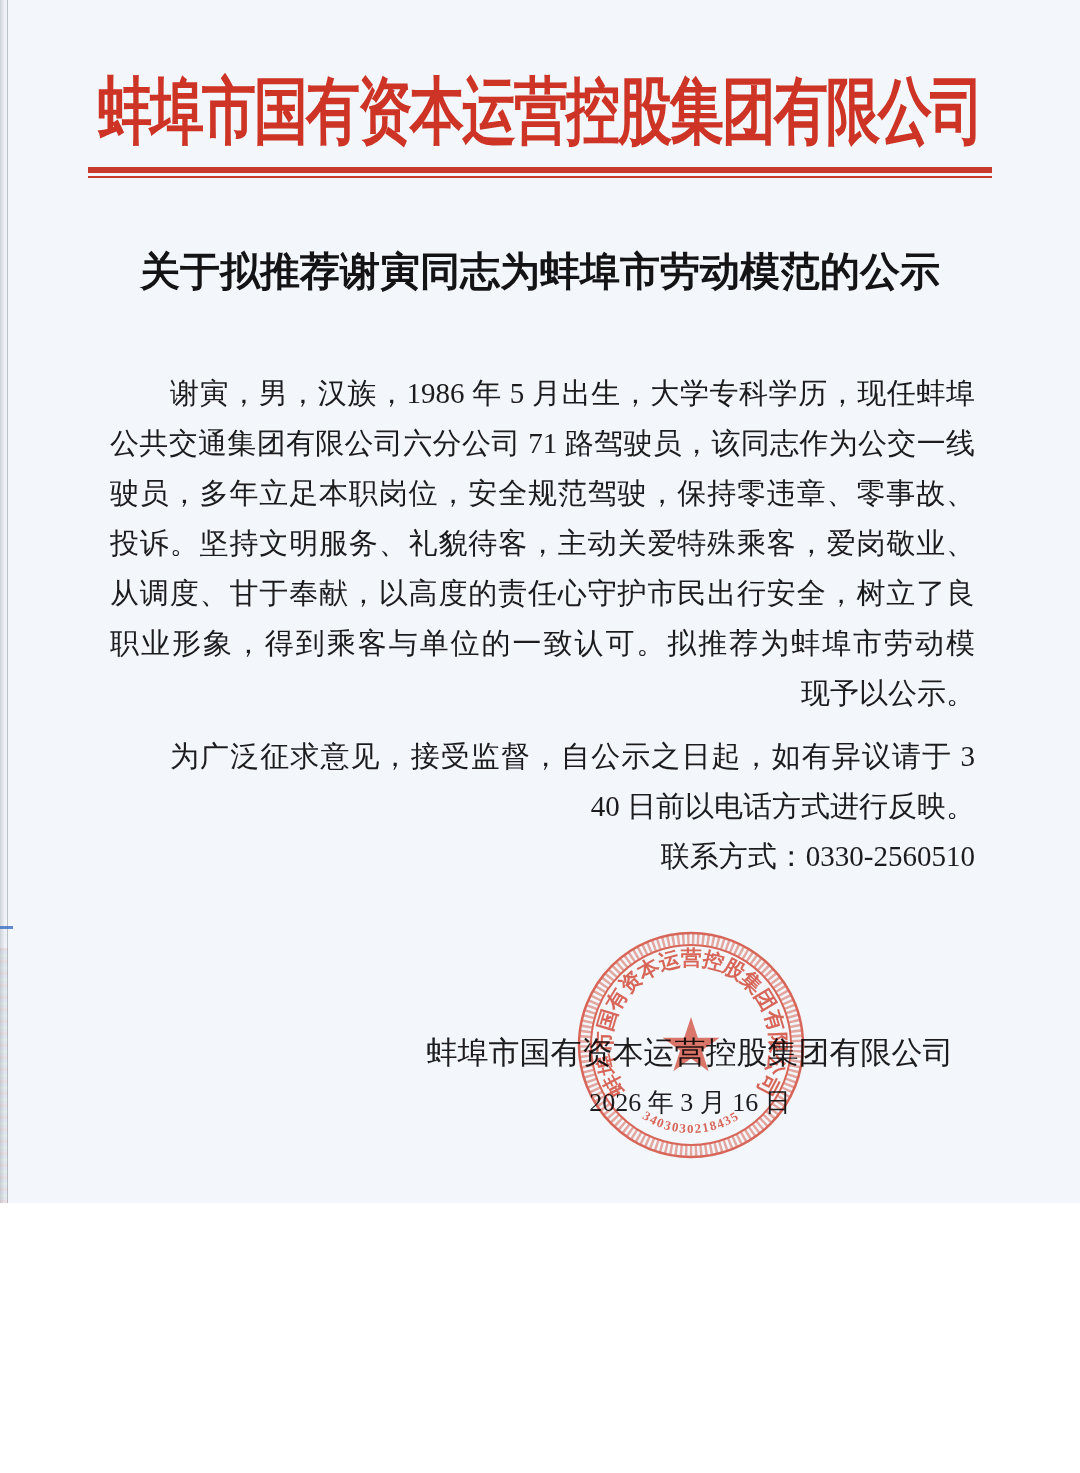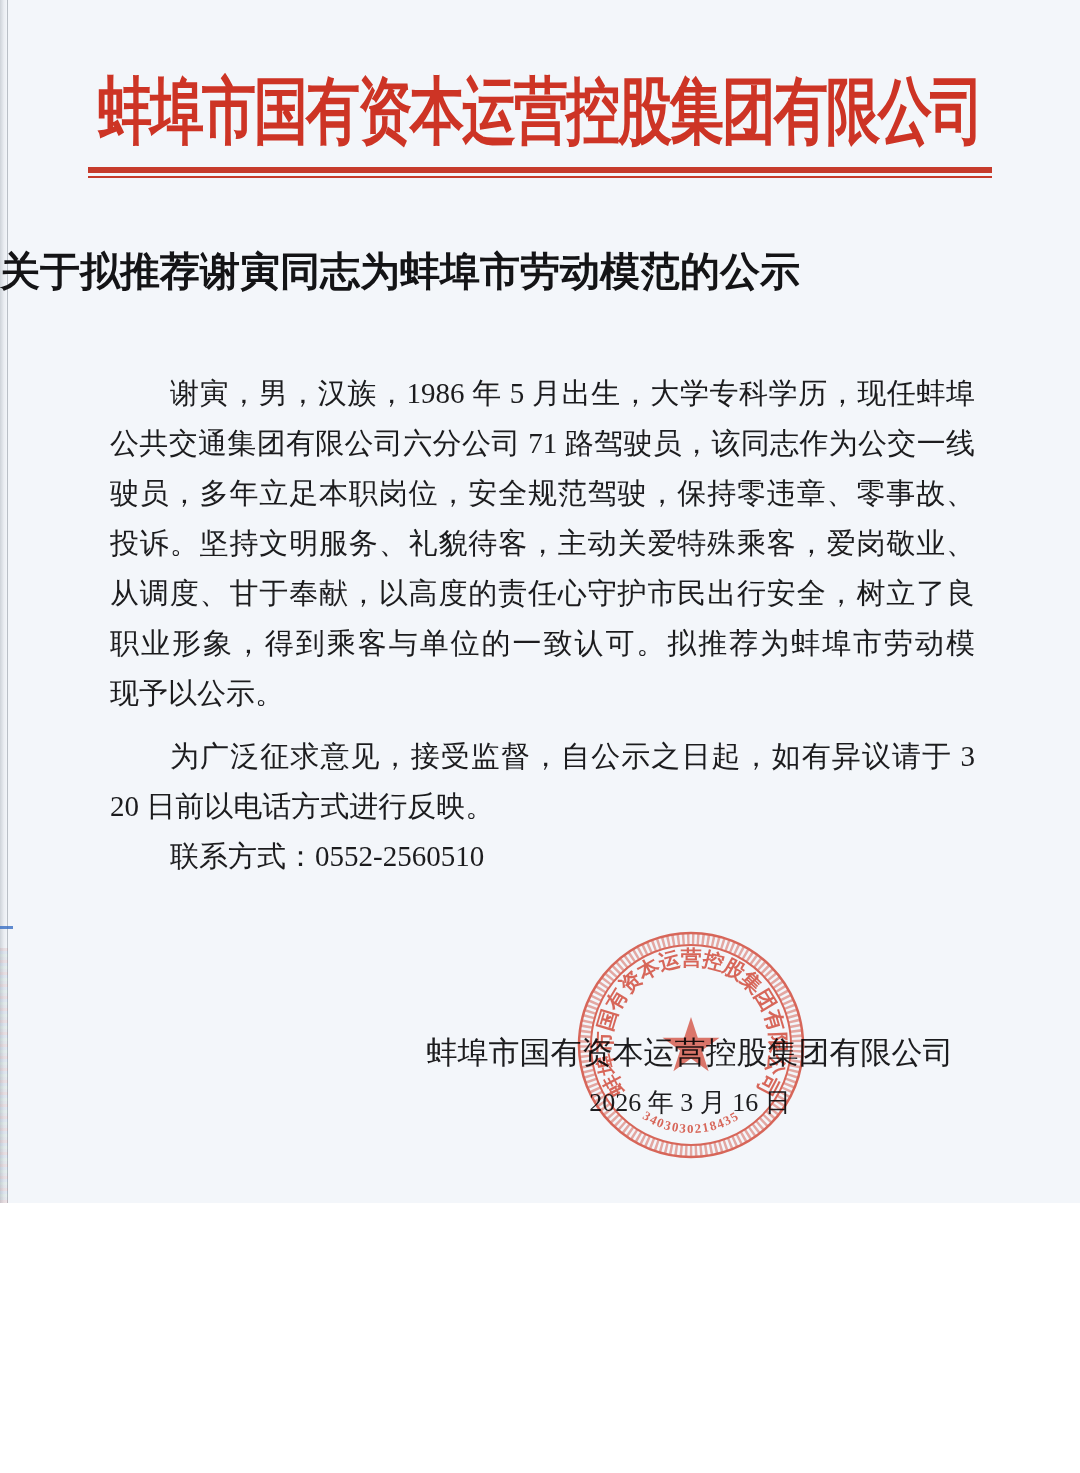--- a/index.html
+++ b/index.html
@@ -37,30 +37,30 @@
     color:#cd3425;
     transform:scaleY(1.35);transform-origin:50% 50%;
     white-space:nowrap;
   }
   .rule-top{position:absolute;left:88px;right:88px;top:167px;}
   .rule-top .thick{height:6px;background:#c63b2b;}
   .rule-top .thin{height:2px;background:#c63b2b;margin-top:3px;}
 
   .doc-title{
     position:absolute;left:0;right:0;top:248px;margin:0;
-    text-align:left;
+    text-align:center;
     font-size:40px;font-weight:bold;line-height:48px;
     color:#141416;letter-spacing:0px;white-space:nowrap;
   }
 
   .body-text{
     position:absolute;left:110px;right:105px;top:368px;
     font-size:29px;
   }
-  .line{height:50px;line-height:50px;white-space:nowrap;}
+  .line{height:50px;line-height:50px;white-space:nowrap;text-align:right;}
   .line.justify{text-align:justify;text-align-last:justify;white-space:normal;overflow:hidden;}
   .line.indent{text-indent:60px;}
   .line.para-gap{margin-top:13px;}
 
   .sig-block{
     position:absolute;left:690px;top:1028px;
     transform:translateX(-50%);
     text-align:center;white-space:nowrap;
     z-index:1;
   }
@@ -97,22 +97,22 @@
 
   <div class="body-text">
     <div class="line justify indent">谢寅，男，汉族，1986 年 5 月出生，大学专科学历，现任蚌埠市</div>
     <div class="line justify">公共交通集团有限公司六分公司 71 路驾驶员，该同志作为公交一线驾</div>
     <div class="line justify">驶员，多年立足本职岗位，安全规范驾驶，保持零违章、零事故、零</div>
     <div class="line justify">投诉。坚持文明服务、礼貌待客，主动关爱特殊乘客，爱岗敬业、服</div>
     <div class="line justify">从调度、甘于奉献，以高度的责任心守护市民出行安全，树立了良好</div>
     <div class="line justify">职业形象，得到乘客与单位的一致认可。拟推荐为蚌埠市劳动模范，</div>
     <div class="line">现予以公示。</div>
     <div class="line justify indent para-gap">为广泛征求意见，接受监督，自公示之日起，如有异议请于 3 月</div>
-    <div class="line">20 日前以电话方式进行反映。</div>
-    <div class="line indent">联系方式：0552-2560510</div>
+    <div class="line">40 日前以电话方式进行反映。</div>
+    <div class="line indent">联系方式：0330-2560510</div>
   </div>
 
   <div class="sig-block">
     <div class="sig-company">蚌埠市国有资本运营控股集团有限公司</div>
     <div class="sig-date">2026 年 3 月 16 日</div>
   </div>
 
   <svg class="stamp" viewBox="0 0 236 236">
     <defs>
       <path id="ring-arc" d="M 52.5 163.9 A 80 80 0 1 1 183.5 163.9" fill="none"></path>

